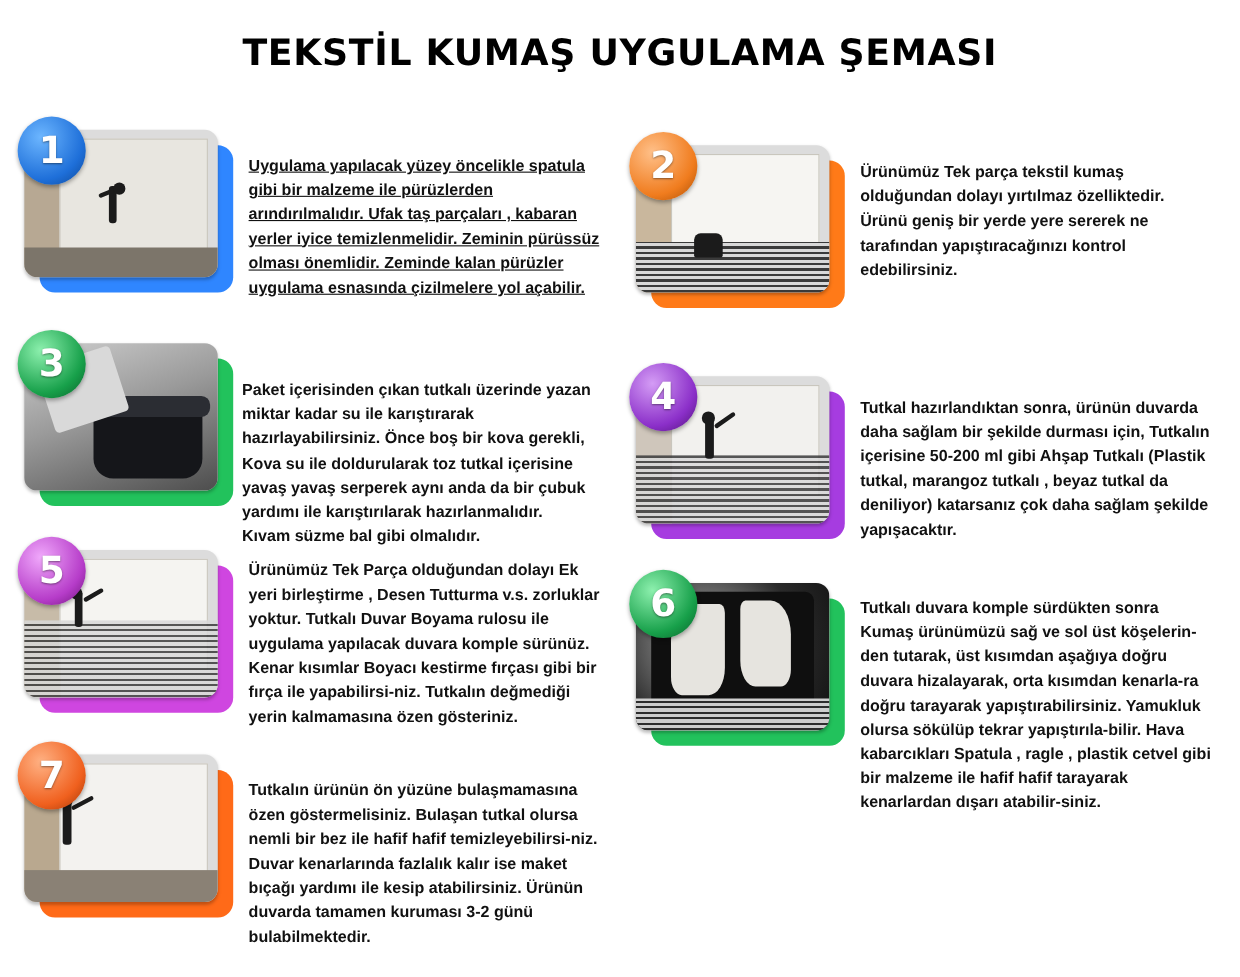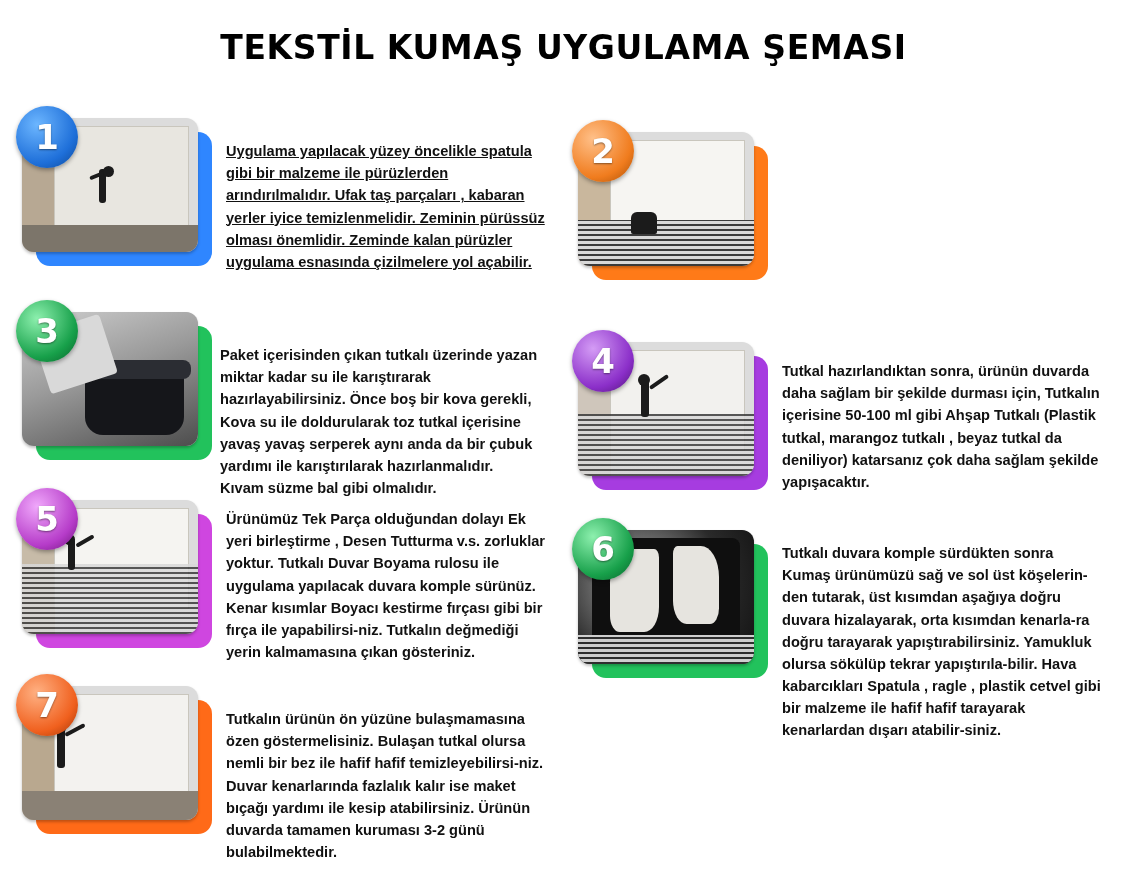--- a/index.html
+++ b/index.html
@@ -171,20 +171,21 @@
     <div class="pic">
       <div class="room">
         <div class="wall-side" style="background:#c9b79d;"></div>
         <div class="wall-main" style="background:#f6f5f2;"></div>
         <div class="floor" style="height:34%;background:repeating-linear-gradient(0deg,#3a3a3a 0 2px,#d8d8d8 2px 5px);"></div>
         <div class="person" style="left:30%;top:60%;width:26px;height:22px;border-radius:6px 6px 2px 2px;"></div>
       </div>
     </div>
     <div class="badge" style="background:radial-gradient(circle at 34% 30%, #ffc089 0%, #f07c1e 65%, #a64d05 100%);">2</div>
   </div>
+  <div class="txt" style="margin-left:28px;width:320px;padding-top:14px;">Ürünümüz Tek parça tekstil kumaş olduğundan dolayı yırtılmaz özelliktedir. Ürünü geniş bir yerde yere sererek ne tarafından yapıştıracağınızı kontrol edebilirsiniz.</div>
 </div>
 
 <div class="step" style="left:22px; top:312px; width:540px;">
   <div class="pic-wrap">
     <div class="pic-shadow" style="background:#22c25c;"></div>
     <div class="pic">
       <div class="photo-grey"></div>
       <div style="position:absolute;left:36%;top:42%;width:56%;height:50%;background:#15161a;border-radius:6px 6px 18px 18px;"></div>
       <div style="position:absolute;left:32%;top:36%;width:64%;height:14%;background:#2b2d33;border-radius:8px;"></div>
       <div style="position:absolute;left:10%;top:8%;width:40%;height:46%;background:#d9d9d9;transform:rotate(-18deg);border-radius:4px;"></div>
@@ -202,39 +203,39 @@
         <div class="wall-side" style="background:#cfc6bb;"></div>
         <div class="wall-main" style="background:#f2f1ee;"></div>
         <div class="stripes" style="height:46%;"></div>
         <div class="person" style="left:36%;top:26%;width:8px;height:40px;"></div>
         <div class="person" style="left:34%;top:24%;width:12px;height:12px;border-radius:50%;"></div>
         <div class="person" style="left:40%;top:28%;width:22px;height:4px;transform:rotate(-35deg);"></div>
       </div>
     </div>
     <div class="badge" style="background:radial-gradient(circle at 34% 30%, #d49cf5 0%, #8b2fc9 65%, #4d1273 100%);">4</div>
   </div>
-  <div class="txt" style="margin-left:28px;width:322px;padding-top:18px;">Tutkal hazırlandıktan sonra, ürünün duvarda daha sağlam bir şekilde durması için, Tutkalın içerisine 50-100 ml gibi Ahşap Tutkalı (Plastik tutkal, marangoz tutkalı , beyaz tutkal da deniliyor) katarsanız çok daha sağlam şekilde yapışacaktır.</div>
+  <div class="txt" style="margin-left:28px;width:322px;padding-top:18px;">Tutkal hazırlandıktan sonra, ürünün duvarda daha sağlam bir şekilde durması için, Tutkalın içerisine 50-200 ml gibi Ahşap Tutkalı (Plastik tutkal, marangoz tutkalı , beyaz tutkal da deniliyor) katarsanız çok daha sağlam şekilde yapışacaktır.</div>
 </div>
 
 <div class="step" style="left:22px; top:500px; width:540px;">
   <div class="pic-wrap">
     <div class="pic-shadow" style="background:#cf46e0;"></div>
     <div class="pic">
       <div class="room">
         <div class="wall-side" style="background:#c7bba8;"></div>
         <div class="wall-main" style="background:#f5f4f1;"></div>
         <div class="stripes" style="height:52%;"></div>
         <div class="person" style="left:26%;top:28%;width:7px;height:32px;"></div>
         <div class="person" style="left:24%;top:25%;width:11px;height:11px;border-radius:50%;"></div>
         <div class="person" style="left:30%;top:29%;width:20px;height:4px;transform:rotate(-30deg);"></div>
       </div>
     </div>
     <div class="badge" style="background:radial-gradient(circle at 34% 30%, #f0a8fb 0%, #b63cc9 65%, #6b1478 100%);">5</div>
   </div>
-  <div class="txt" style="margin-left:28px;width:320px;padding-top:8px;">Ürünümüz Tek Parça olduğundan dolayı Ek yeri birleştirme , Desen Tutturma v.s. zorluklar yoktur. Tutkalı Duvar Boyama rulosu ile uygulama yapılacak duvara komple sürünüz. Kenar kısımlar Boyacı kestirme fırçası gibi bir fırça ile yapabilirsi-niz. Tutkalın değmediği yerin kalmamasına çıkan gösteriniz.</div>
+  <div class="txt" style="margin-left:28px;width:320px;padding-top:8px;">Ürünümüz Tek Parça olduğundan dolayı Ek yeri birleştirme , Desen Tutturma v.s. zorluklar yoktur. Tutkalı Duvar Boyama rulosu ile uygulama yapılacak duvara komple sürünüz. Kenar kısımlar Boyacı kestirme fırçası gibi bir fırça ile yapabilirsi-niz. Tutkalın değmediği yerin kalmamasına özen gösteriniz.</div>
 </div>
 
 <div class="step" style="left:578px; top:530px; width:540px;">
   <div class="pic-wrap">
     <div class="pic-shadow" style="background:#22c25c;"></div>
     <div class="pic">
       <div class="photo-dark"></div>
       <div style="position:absolute;left:8%;top:6%;width:84%;height:88%;background:#0f0f0f;border-radius:8px;"></div>
       <div style="position:absolute;left:18%;top:14%;width:28%;height:62%;background:#e6e4df;border-radius:40% 10% 30% 20%;"></div>
       <div style="position:absolute;left:54%;top:12%;width:26%;height:58%;background:#e6e4df;border-radius:10% 40% 20% 30%;"></div>

